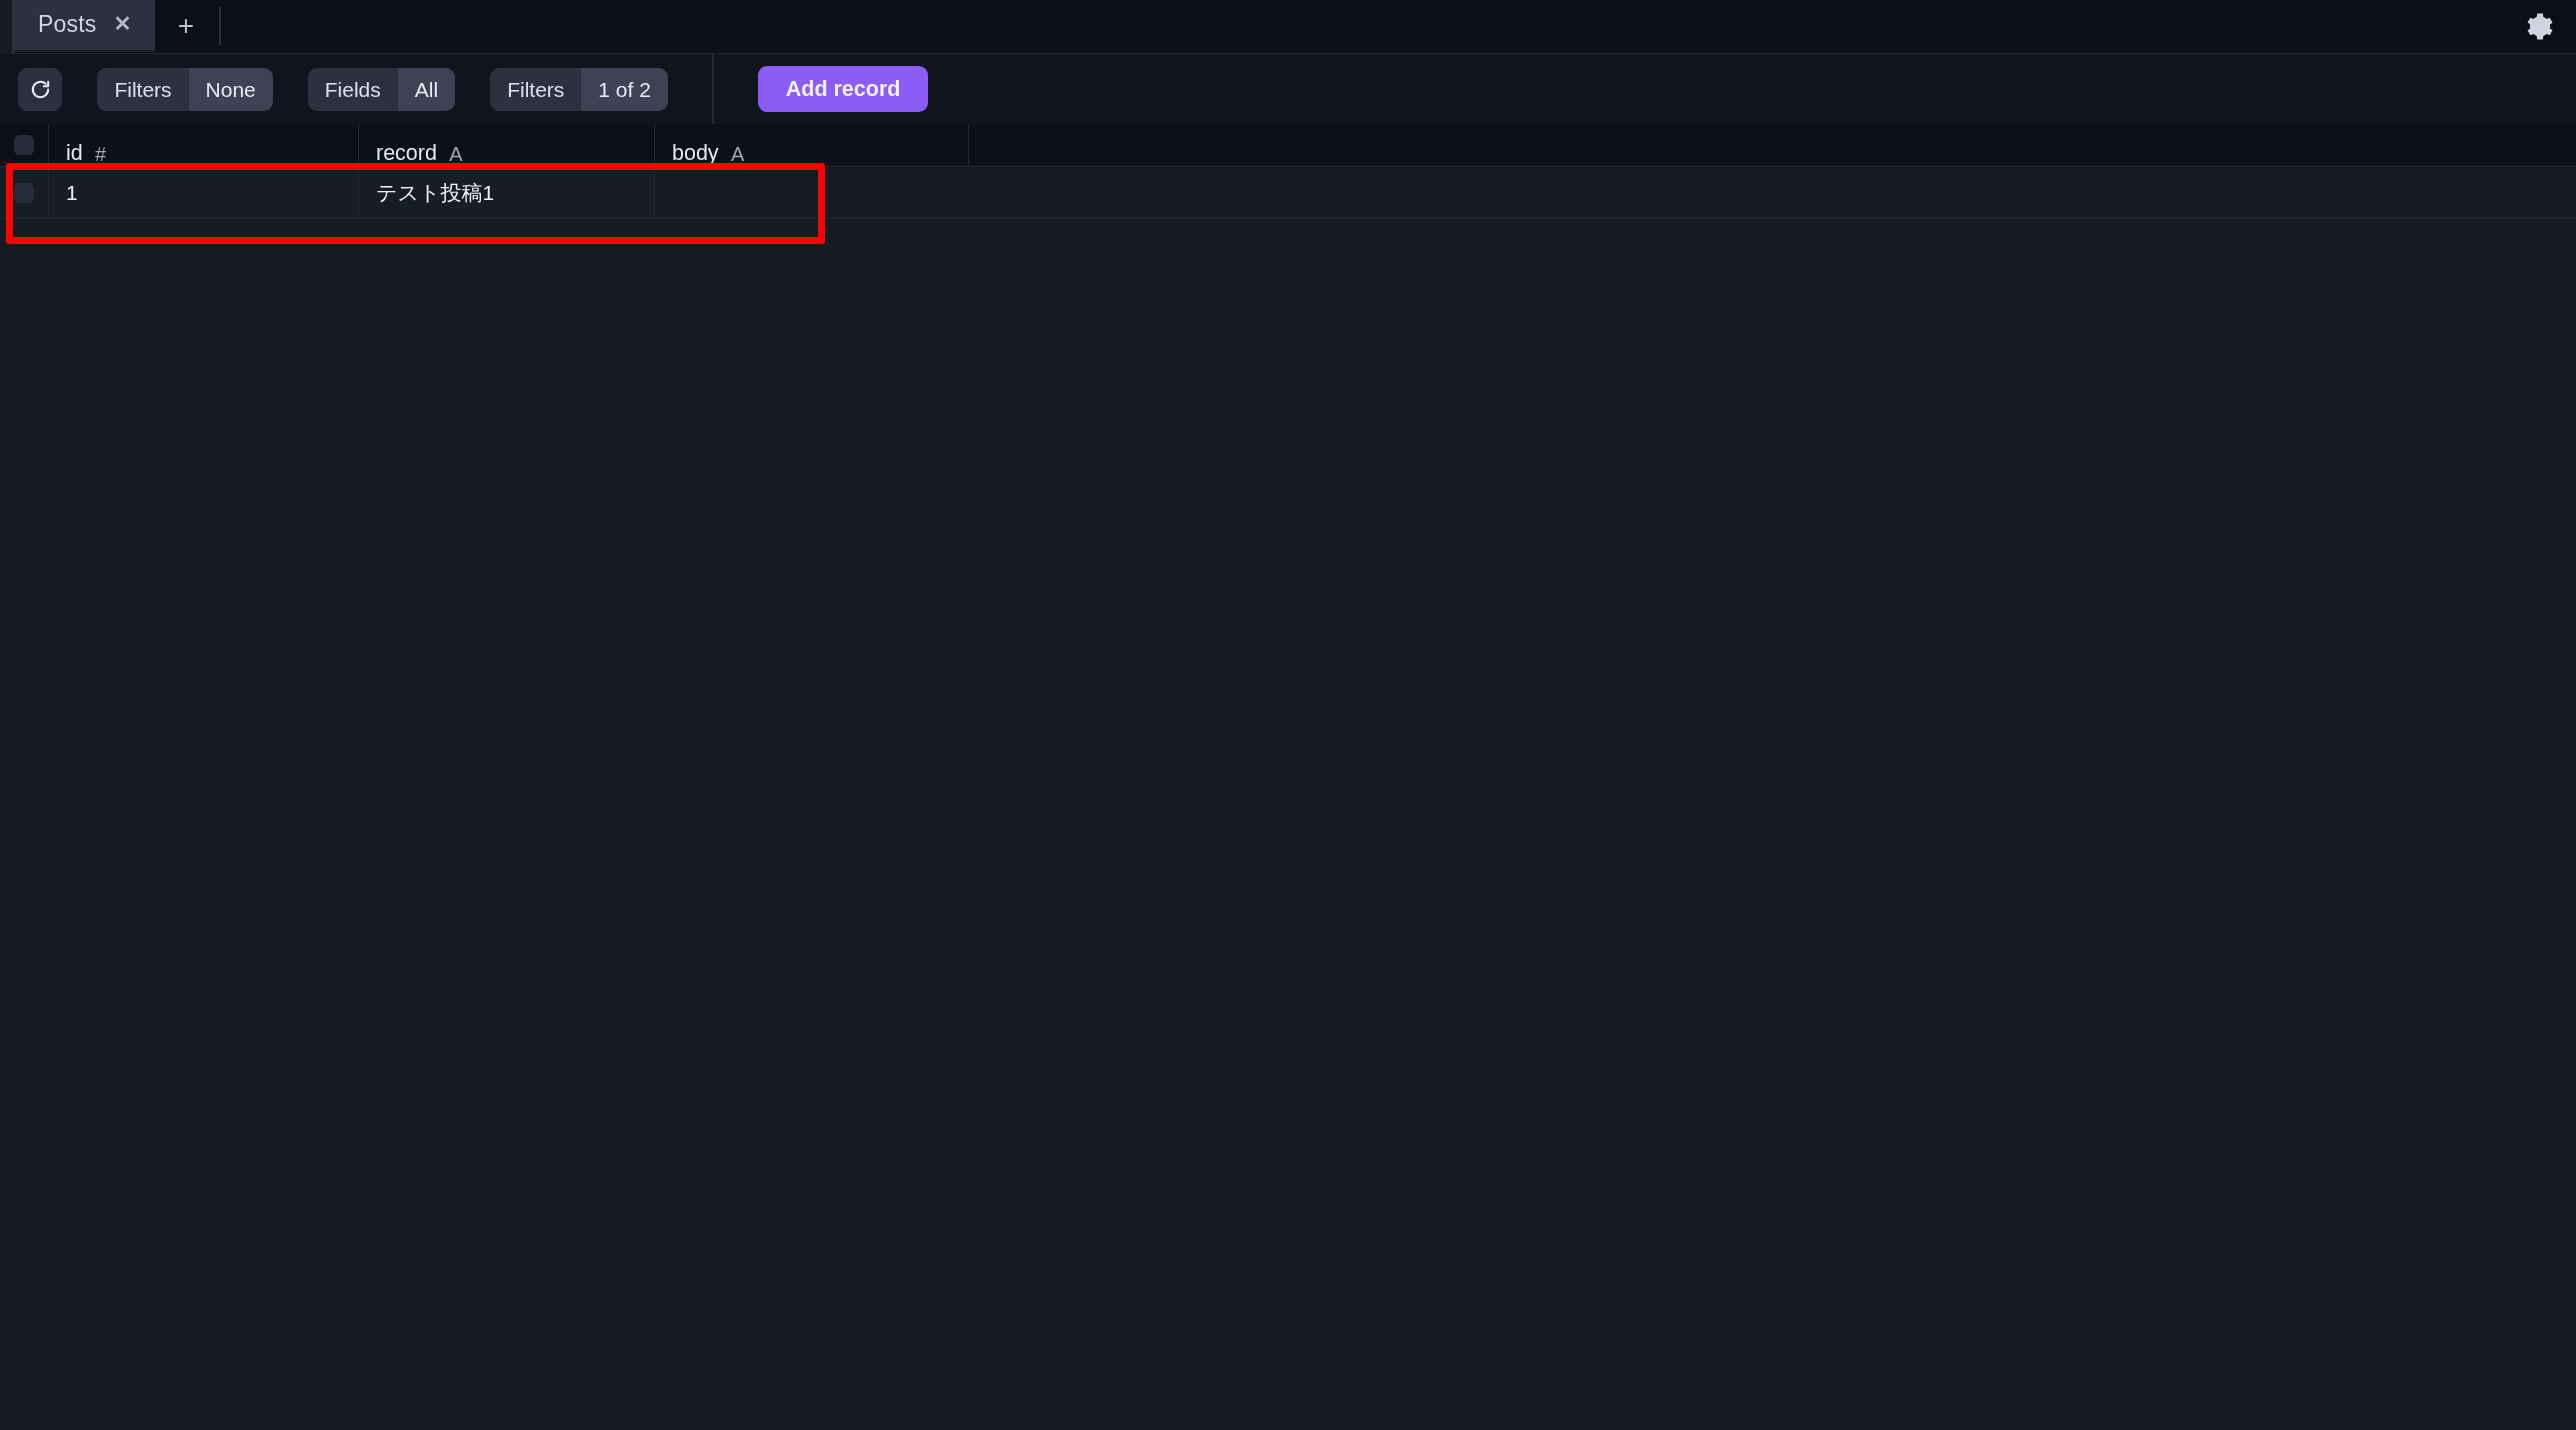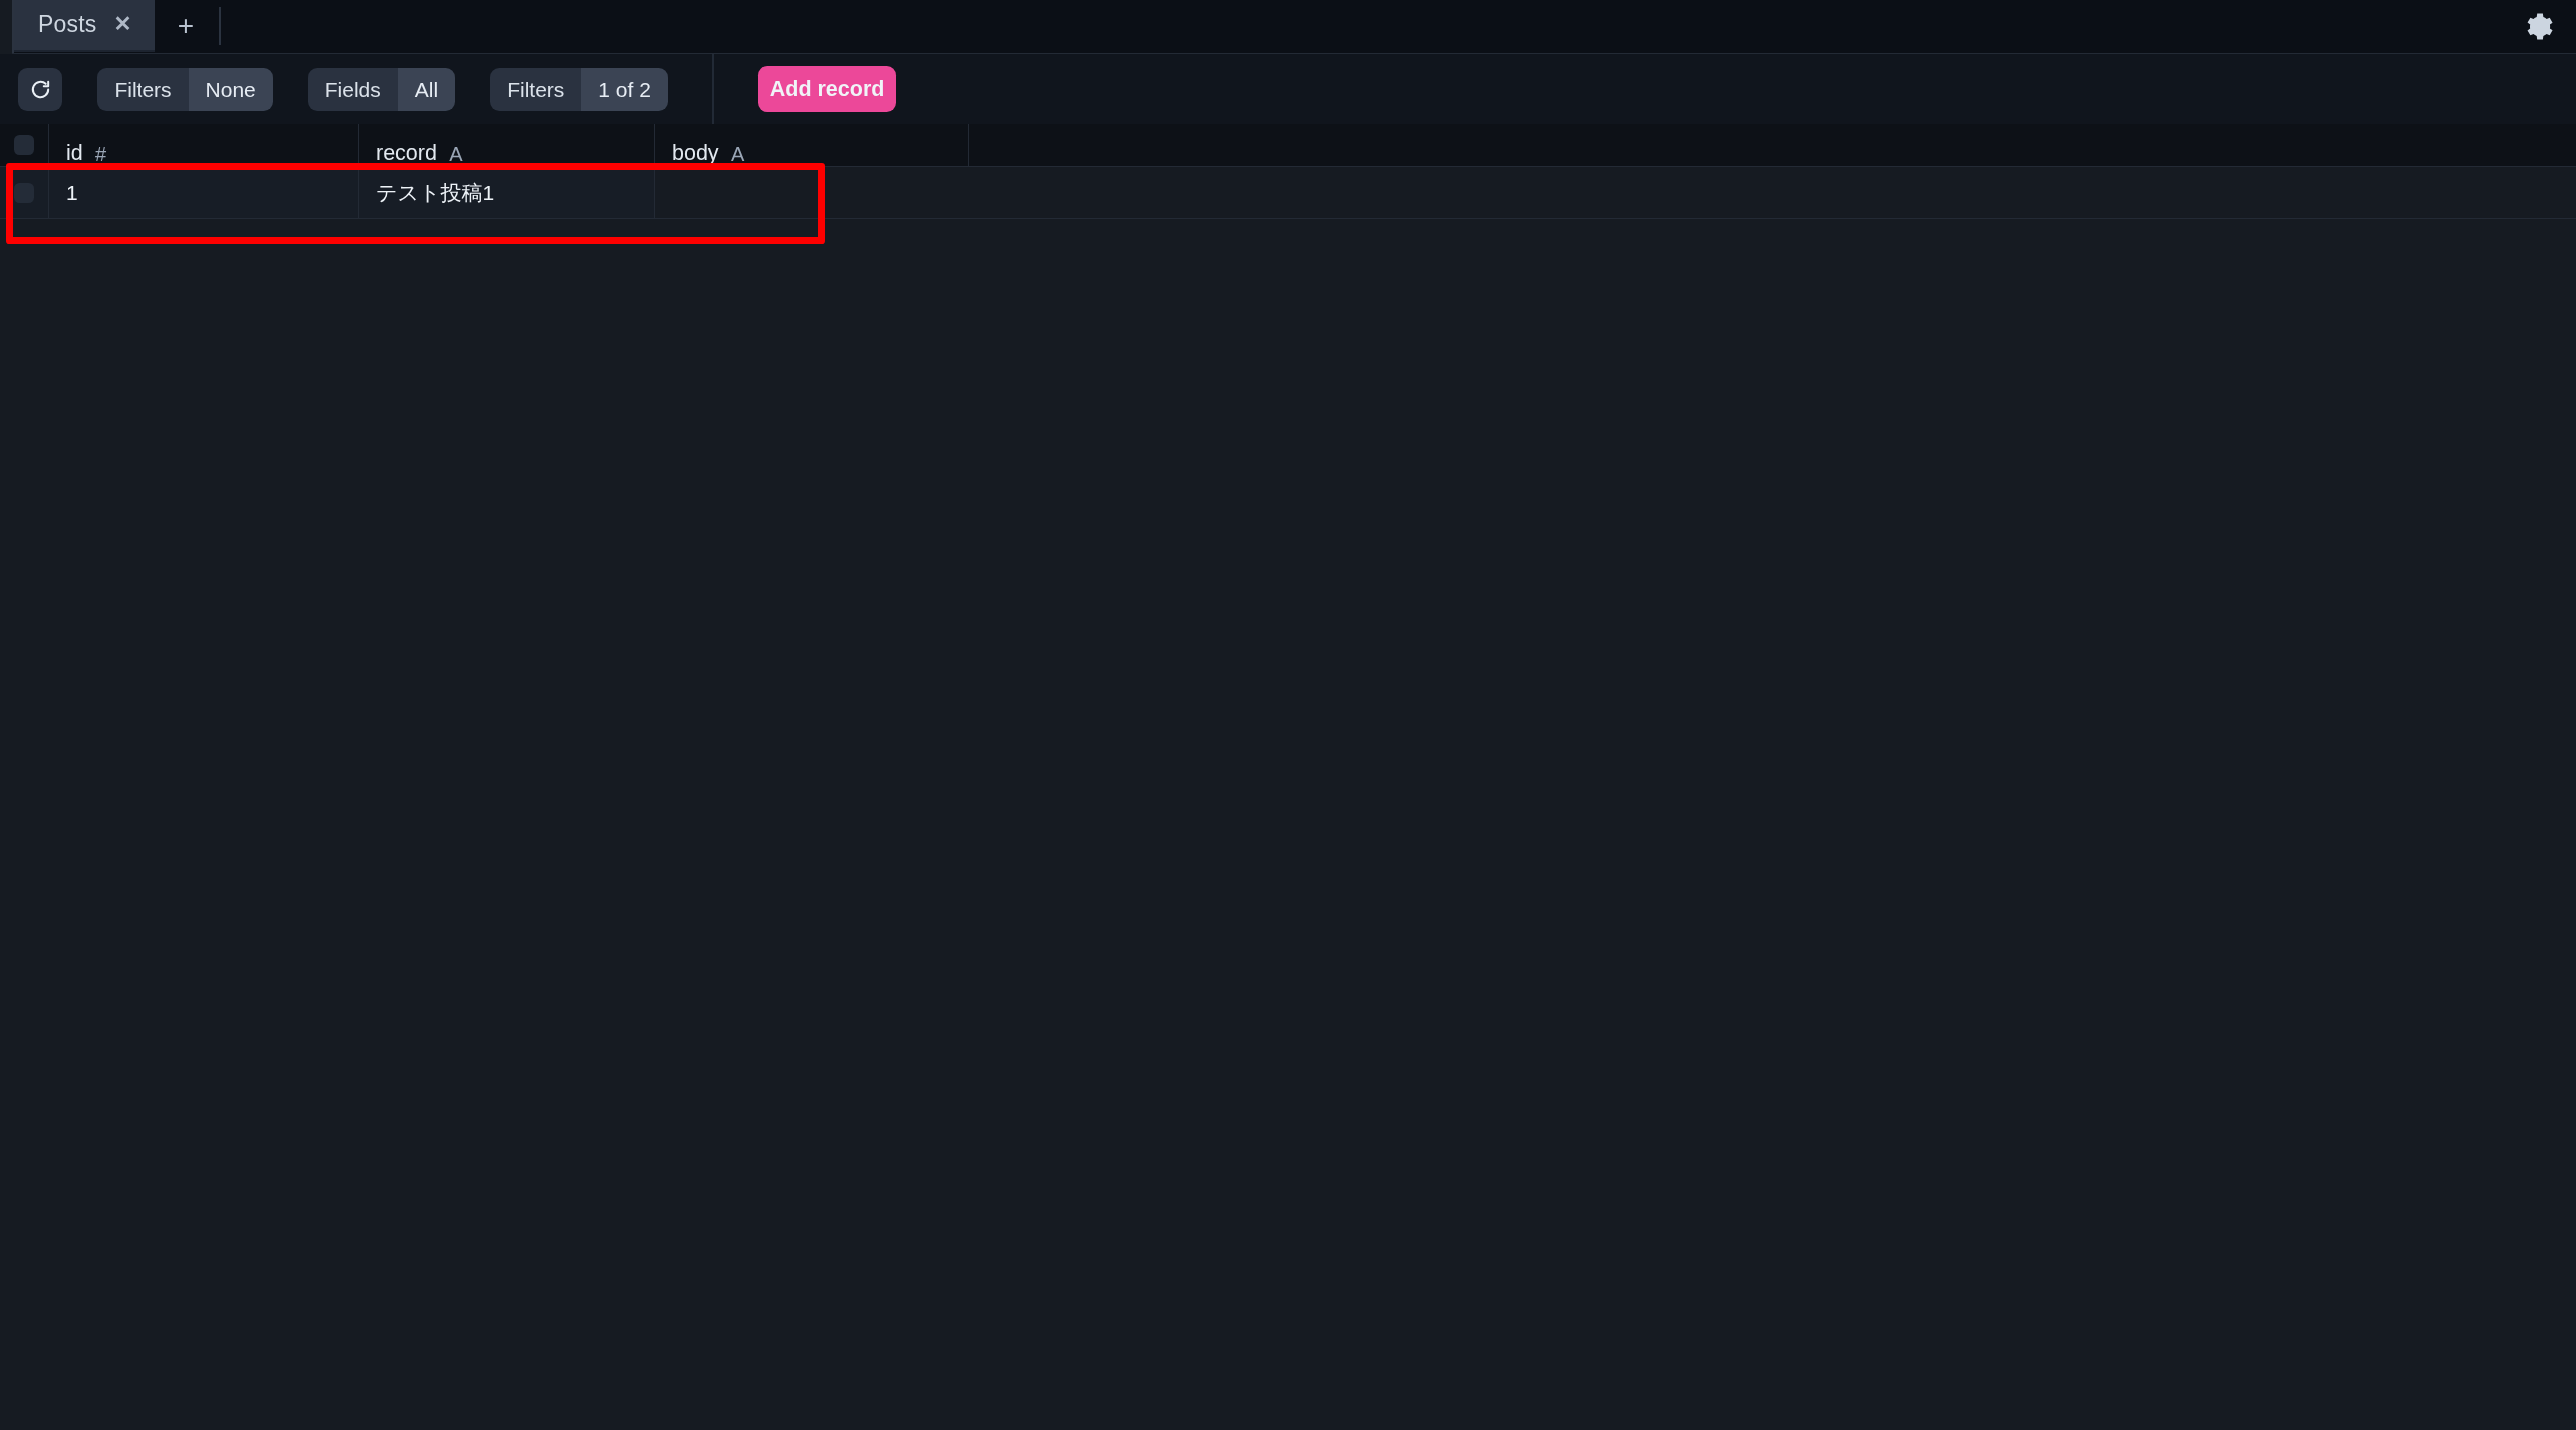--- a/index.html
+++ b/index.html
@@ -83,23 +83,23 @@
     background: #3b4454; color: #e7edf4;
     font-size: 21px; line-height: 43px;
     padding: 0 17px; white-space: nowrap;
   }
   .tb-divider {
     width: 1.5px; height: 70px; background: #222a36;
     margin: 0 9.2px;
   }
   .add-btn {
     height: 46px; border-radius: 9.2px;
-    background: #ec4899; color: #f0f4f8;
+    background: #8b5cf6; color: #f0f4f8;
     font-size: 21.5px; font-weight: 700;
-    padding: 0 12px; border: none; cursor: pointer;
+    padding: 0 28px; border: none; cursor: pointer;
     font-family: "Liberation Sans", sans-serif;
     white-space: nowrap;
   }
 
   
   .grid {
     position: absolute; top: 124px; left: 0;
     width: 2576px; height: 1306px;
     background: #161b22;
   }

